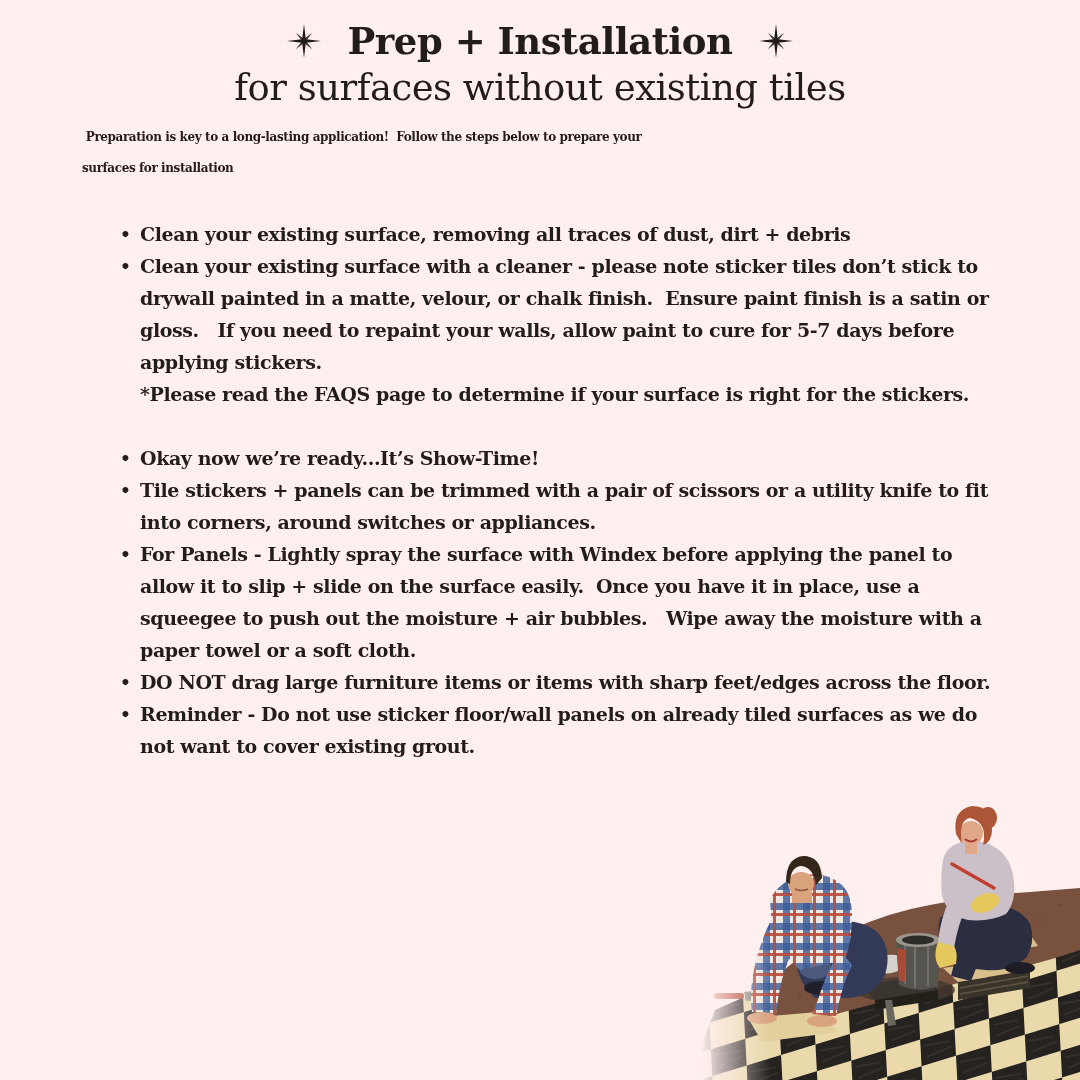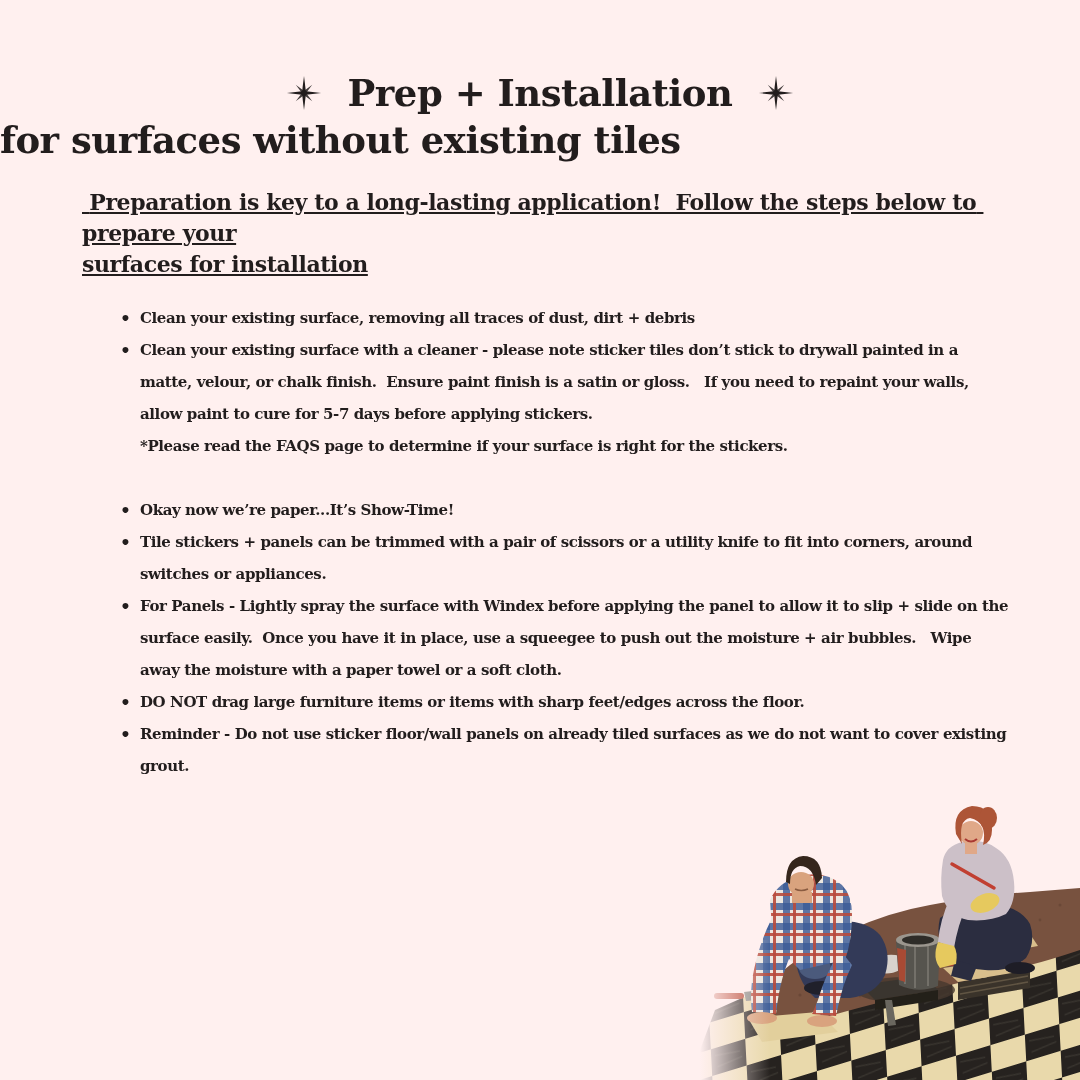--- a/index.html
+++ b/index.html
@@ -5,37 +5,36 @@
   html,body{margin:0;padding:0;background:#fff0ef;}
   .canvas{
     position:relative;
     width:1080px;height:1080px;
     background:#fff0ef;
     overflow:hidden;
     font-family:"DejaVu Serif","Liberation Serif",serif;
     font-weight:bold;
     color:#221d1d;
   }
-  .title-block{padding-top:72px;}
+  .title-block{padding-top:20px;text-align:center;}
   .title-row{display:flex;justify-content:center;align-items:center;gap:26px;}
   .title-line1{font-size:37px;line-height:1.15;margin:0;font-weight:bold;letter-spacing:-0.5px;}
-  .title-line2{font-size:37px;line-height:1.15;margin:4px 0 0 0;font-weight:bold;letter-spacing:-0.5px;}
+  .title-line2{font-size:37px;line-height:1.15;margin:4px 0 0 0;font-weight:normal;letter-spacing:-0.5px;}
   .sparkle{width:36px;height:36px;flex:0 0 auto;}
   .intro{
-    margin:26px 60px 0 82px;
-    font-size:22px;line-height:31px;
+    margin:13px 60px 0 82px;
+    font-size:12px;line-height:31px;
     letter-spacing:-0.4px;
     white-space:pre-wrap;
-    text-decoration:underline;
   }
   ul.bullets{
     list-style:none;
-    margin:22px 68px 0 118px;
+    margin:34px 68px 0 118px;
     padding:0;
-    font-size:15px;line-height:32px;letter-spacing:-0.4px;
+    font-size:19px;line-height:32px;letter-spacing:-0.4px;
   }
   ul.bullets li{
     position:relative;
     padding-left:22px;
     white-space:pre-wrap;
   }
   ul.bullets li::before{
     content:"\2022";
     position:absolute;left:2px;top:0;
     font-size:17px;
@@ -78,21 +77,21 @@
   <p class="intro"> Preparation is key to a long-lasting application!  Follow the steps below to prepare your
 surfaces for installation</p>
 
   <ul class="bullets first">
     <li>Clean your existing surface, removing all traces of dust, dirt + debris</li>
     <li>Clean your existing surface with a cleaner - please note sticker tiles don’t stick to drywall painted in a matte, velour, or chalk finish.  Ensure paint finish is a satin or gloss.   If you need to repaint your walls, allow paint to cure for 5-7 days before applying stickers.
 *Please read the FAQS page to determine if your surface is right for the stickers.</li>
   </ul>
 
   <ul class="bullets second">
-    <li>Okay now we’re paper...It’s Show-Time!</li>
+    <li>Okay now we’re ready...It’s Show-Time!</li>
     <li>Tile stickers + panels can be trimmed with a pair of scissors or a utility knife to fit into corners, around switches or appliances.</li>
     <li>For Panels - Lightly spray the surface with Windex before applying the panel to allow it to slip + slide on the surface easily.  Once you have it in place, use a squeegee to push out the moisture + air bubbles.   Wipe away the moisture with a paper towel or a soft cloth.</li>
     <li>DO NOT drag large furniture items or items with sharp feet/edges across the floor.</li>
     <li>Reminder - Do not use sticker floor/wall panels on already tiled surfaces as we do not want to cover existing grout.</li>
   </ul>
 
   <svg class="illus" viewBox="0 0 380 280">
     <defs>
       <pattern id="checker" width="72" height="72" patternUnits="userSpaceOnUse" patternTransform="translate(8,196) rotate(-17) skewX(-14) scale(1,0.72)">
         <rect width="72" height="72" fill="#e9d9ab"></rect>

